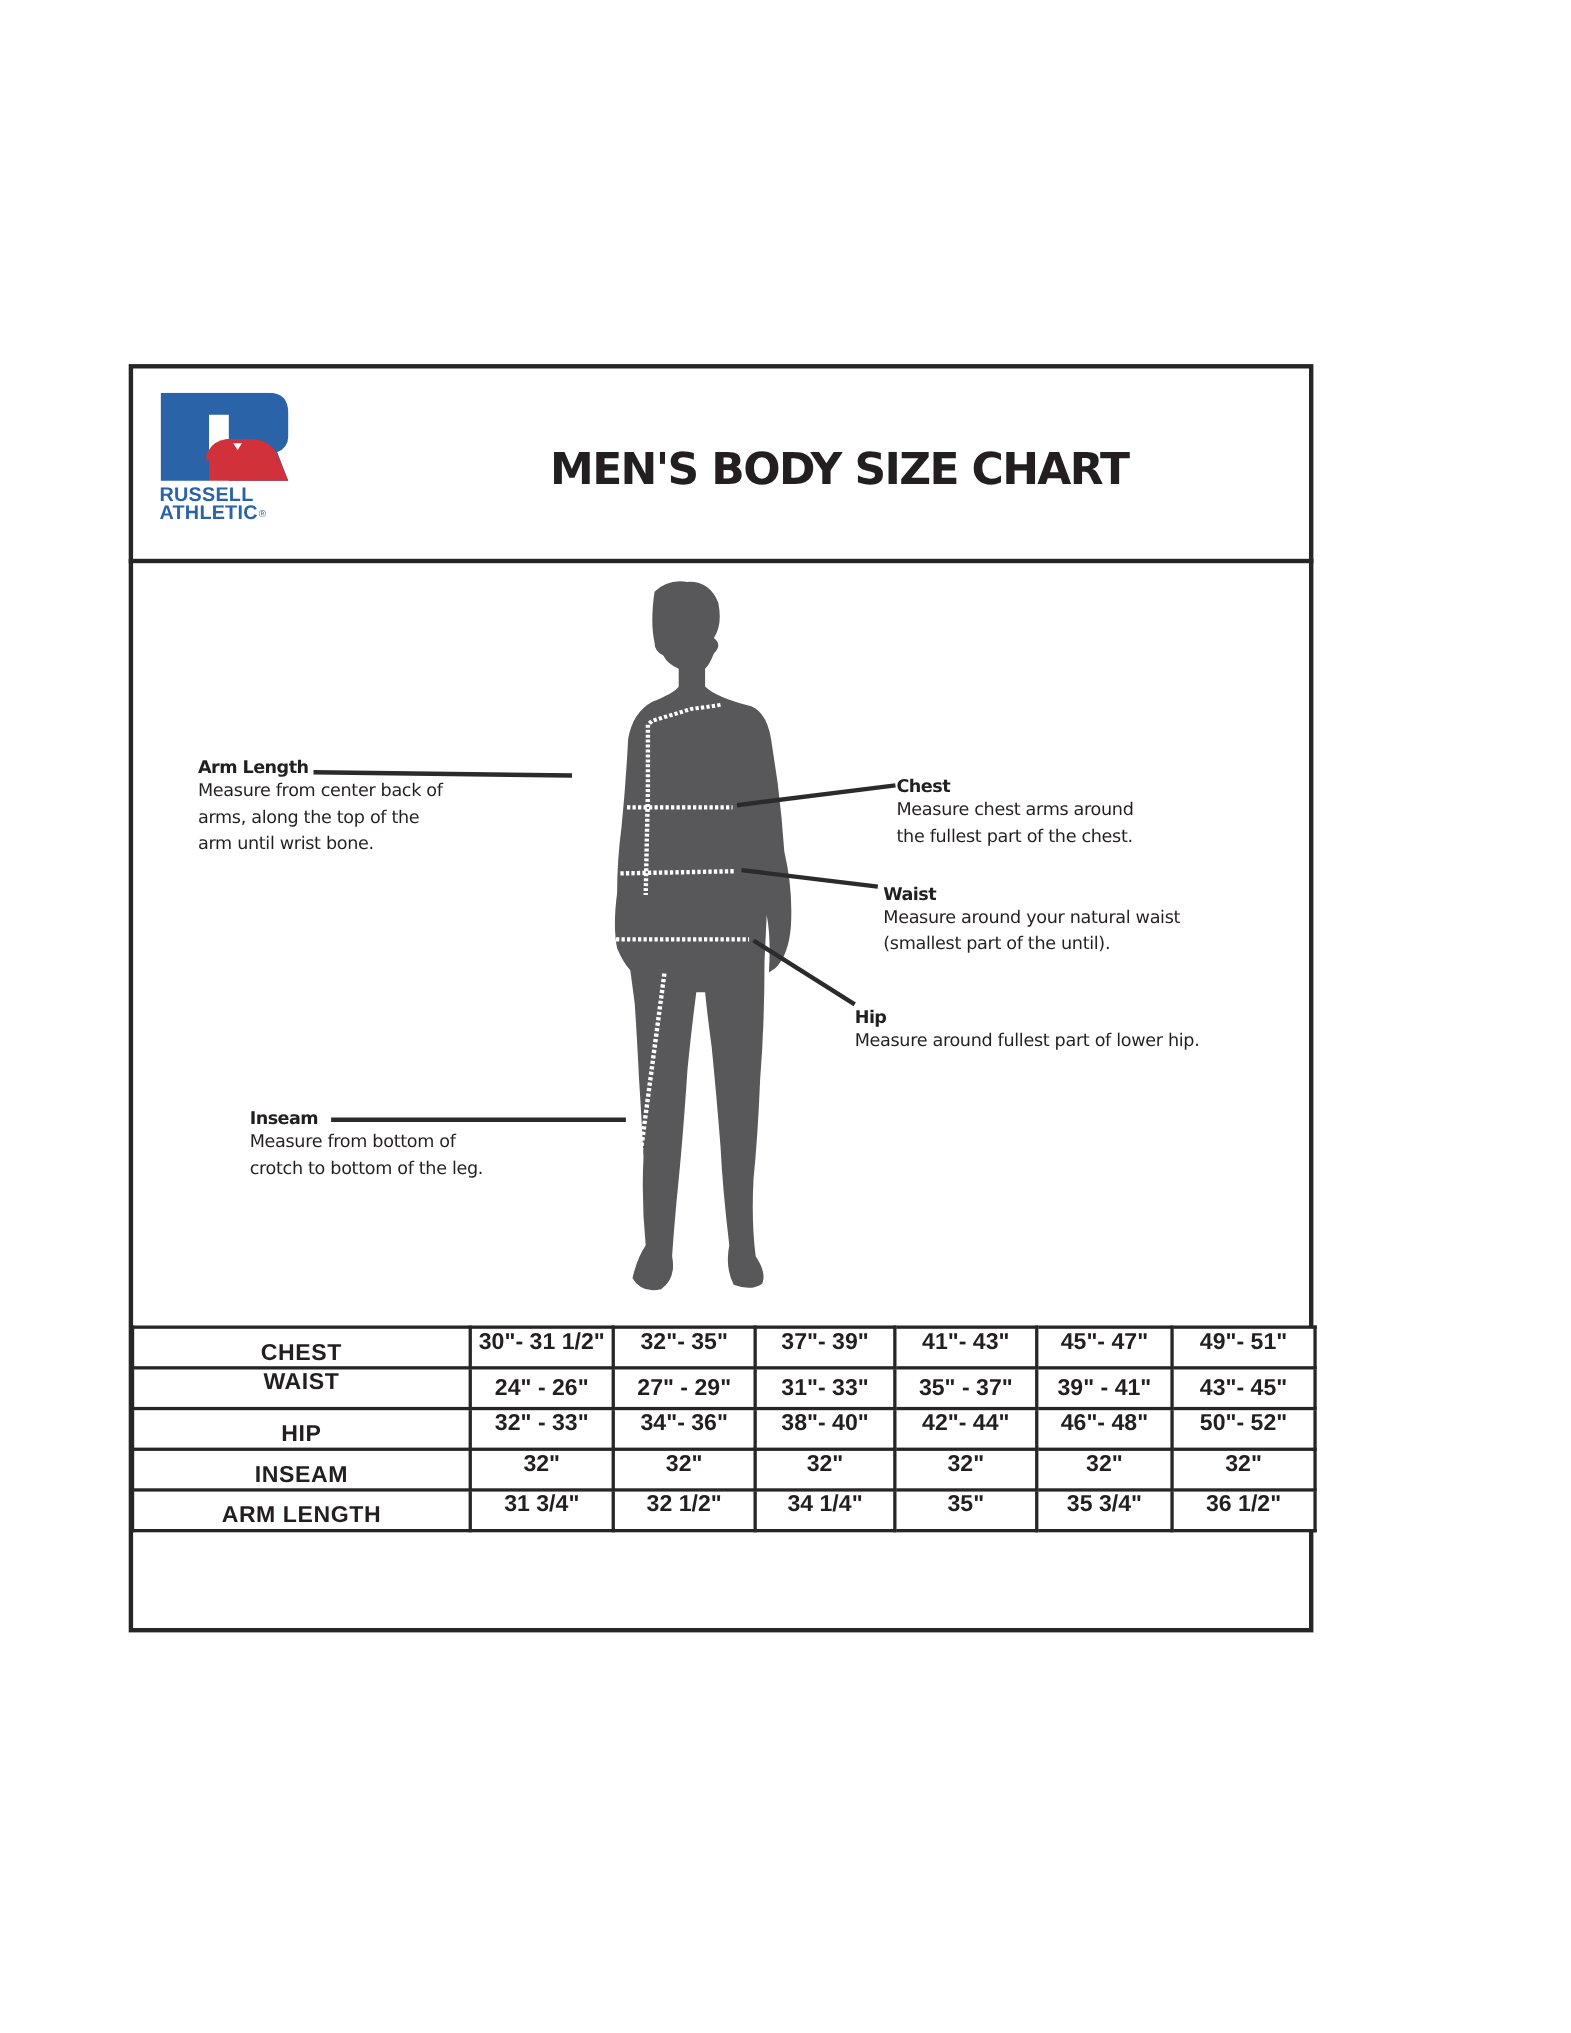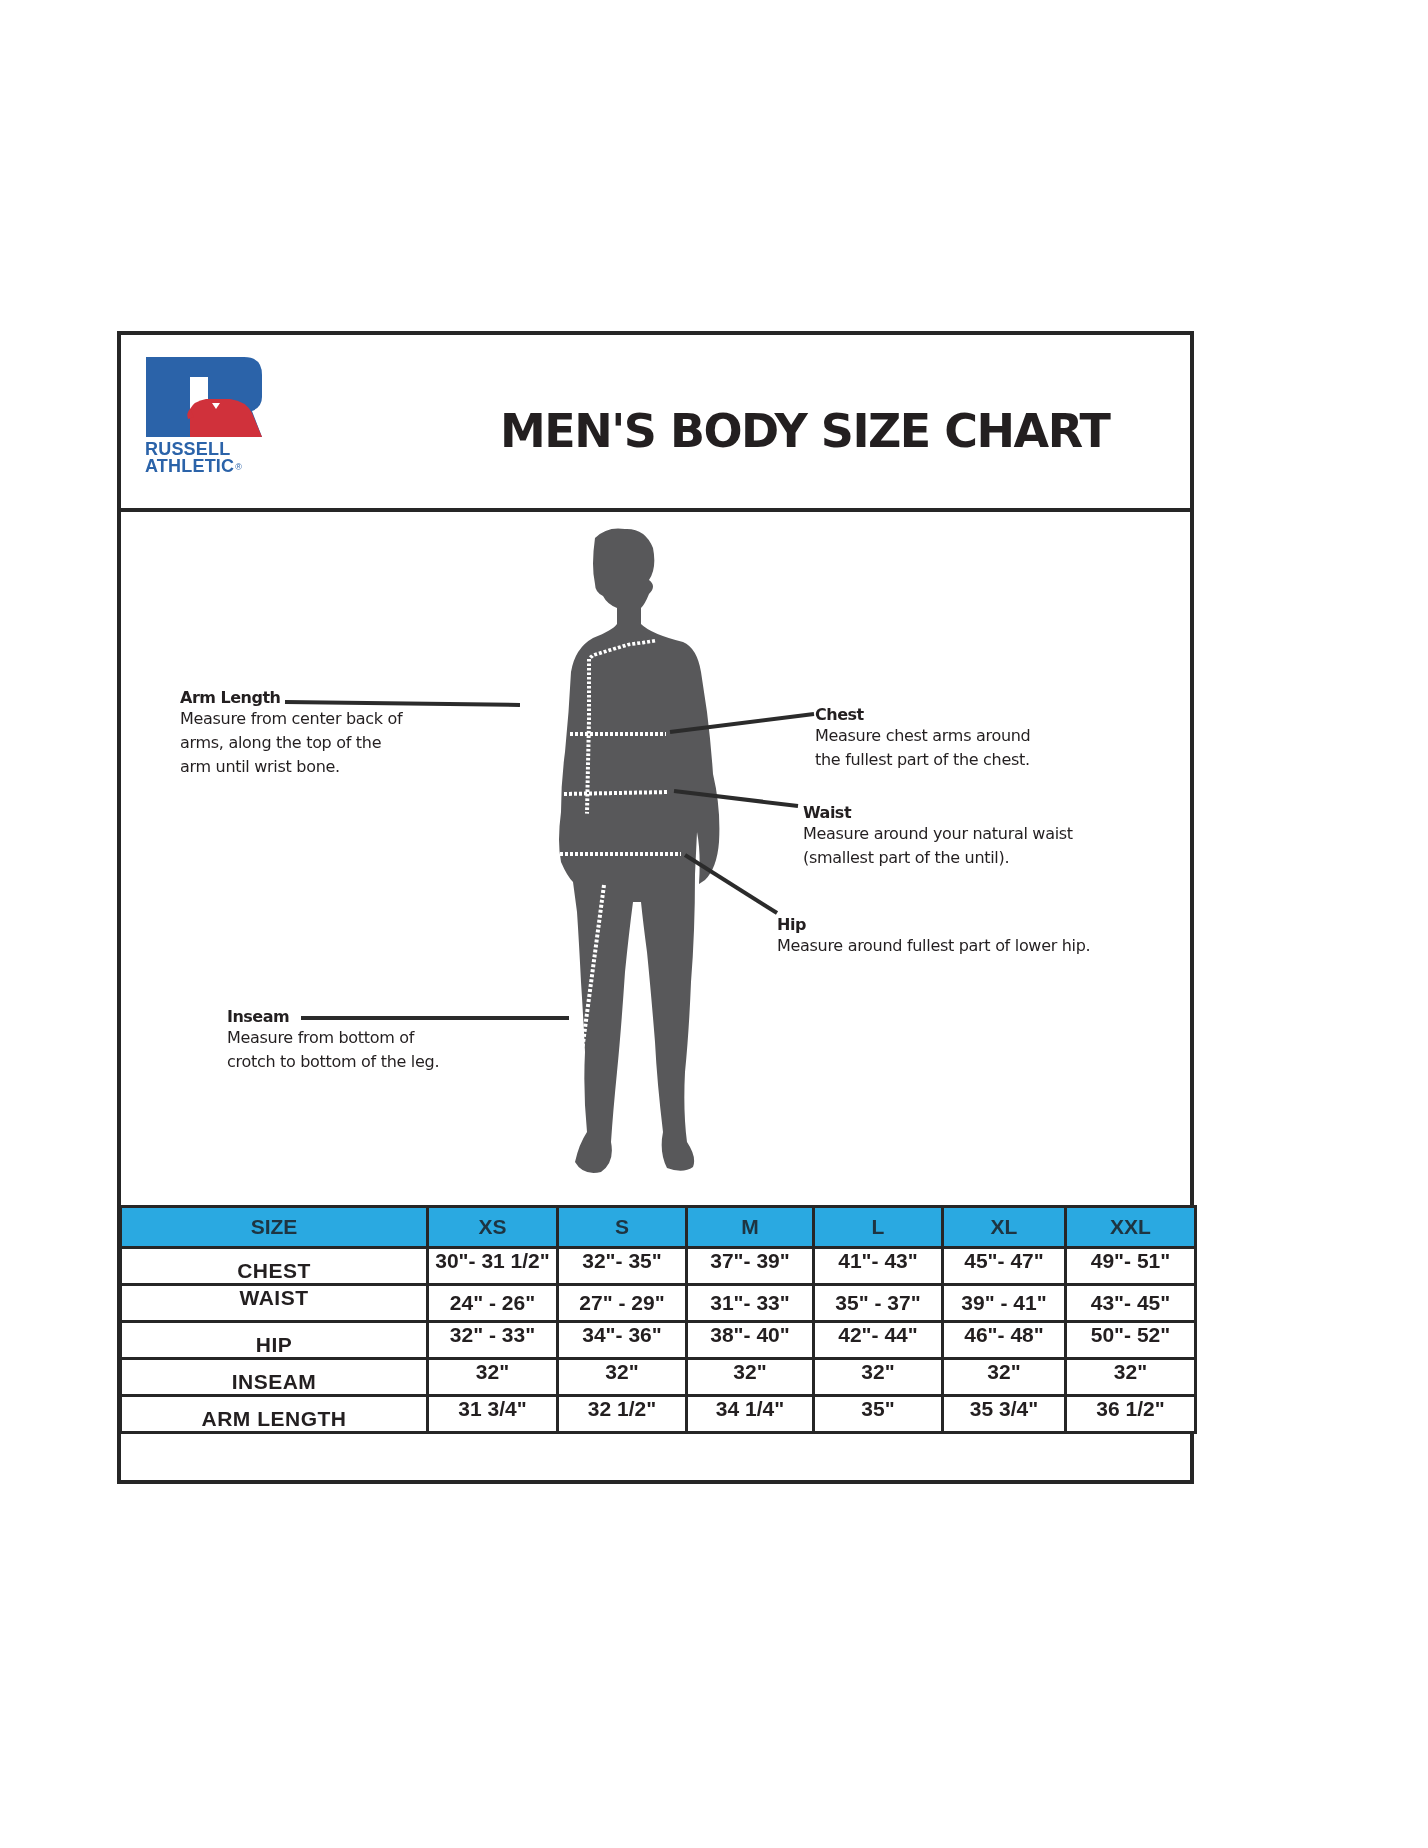--- a/index.html
+++ b/index.html
@@ -6,21 +6,21 @@
   body { width: 1428px; height: 1848px; position: relative; overflow: hidden;
          font-family: "Liberation Sans", sans-serif; color: #231f20; }
   .frame { position: absolute; left: 117px; top: 331px; width: 1077px; height: 1153px;
            border: 4px solid #262626; box-sizing: border-box; }
   .header-divider { position: absolute; left: 117px; top: 508px; width: 1077px; height: 4px; background: #262626; }
   .logo { position: absolute; left: 146px; top: 357px; width: 140px; height: 120px; }
   .logo-text { position: absolute; left: 145px; font-weight: bold; color: #2b63a9; font-size: 18px;
                letter-spacing: 0.2px; line-height: 17px; font-family: "Liberation Sans", sans-serif; }
   .logo-reg { font-size: 9px; font-weight: normal; vertical-align: middle; margin-left: 1px; }
   .title { position: absolute; left: 500px; top: 404px; width: 490px; text-align: right;
-           font-family: "DejaVu Sans", sans-serif; font-weight: bold; font-size: 46px; letter-spacing: -1.5px;
+           font-family: "DejaVu Sans", sans-serif; font-weight: bold; font-size: 40px; letter-spacing: -1.5px;
            color: #231f20; white-space: nowrap; }
   .figure-svg { position: absolute; left: 117px; top: 512px; }
   .anno { position: absolute; font-family: "DejaVu Sans", sans-serif; color: #231f20; }
   .anno .h { font-weight: bold; font-size: 16px; letter-spacing: -0.5px; display: block; }
   .anno .d { font-size: 16px; line-height: 24px; letter-spacing: -0.3px; display: block; }
   table.size-table { position: absolute; left: 119px; top: 1205px; width: 1075px;
                      border-collapse: collapse; table-layout: fixed; }
   table.size-table td, table.size-table th { border: 3px solid #262626; text-align: center;
                      font-family: "Liberation Sans", sans-serif; font-weight: bold; padding: 0; }
   table.size-table th { background: #2aa9e1; color: #1e3441; font-size: 21px; }
@@ -109,29 +109,20 @@
   <colgroup>
     <col style="width:307px">
     <col style="width:130px">
     <col style="width:129px">
     <col style="width:127px">
     <col style="width:129px">
     <col style="width:123px">
     <col style="width:130px">
   </colgroup>
   <tbody>
-      <tr class="r-size">
-    <th>SIZE</th>
-    <th>XS</th>
-    <th>S</th>
-    <th>M</th>
-    <th>L</th>
-    <th>XL</th>
-    <th>XXL</th>
-  </tr>
   <tr class="r-data">
     <td class="row-label" style="vertical-align:bottom;">CHEST</td>
     <td style="vertical-align:top;">30"- 31 1/2"</td>
     <td style="vertical-align:top;">32"- 35"</td>
     <td style="vertical-align:top;">37"- 39"</td>
     <td style="vertical-align:top;">41"- 43"</td>
     <td style="vertical-align:top;">45"- 47"</td>
     <td style="vertical-align:top;">49"- 51"</td>
   </tr>
   <tr class="r-data">

